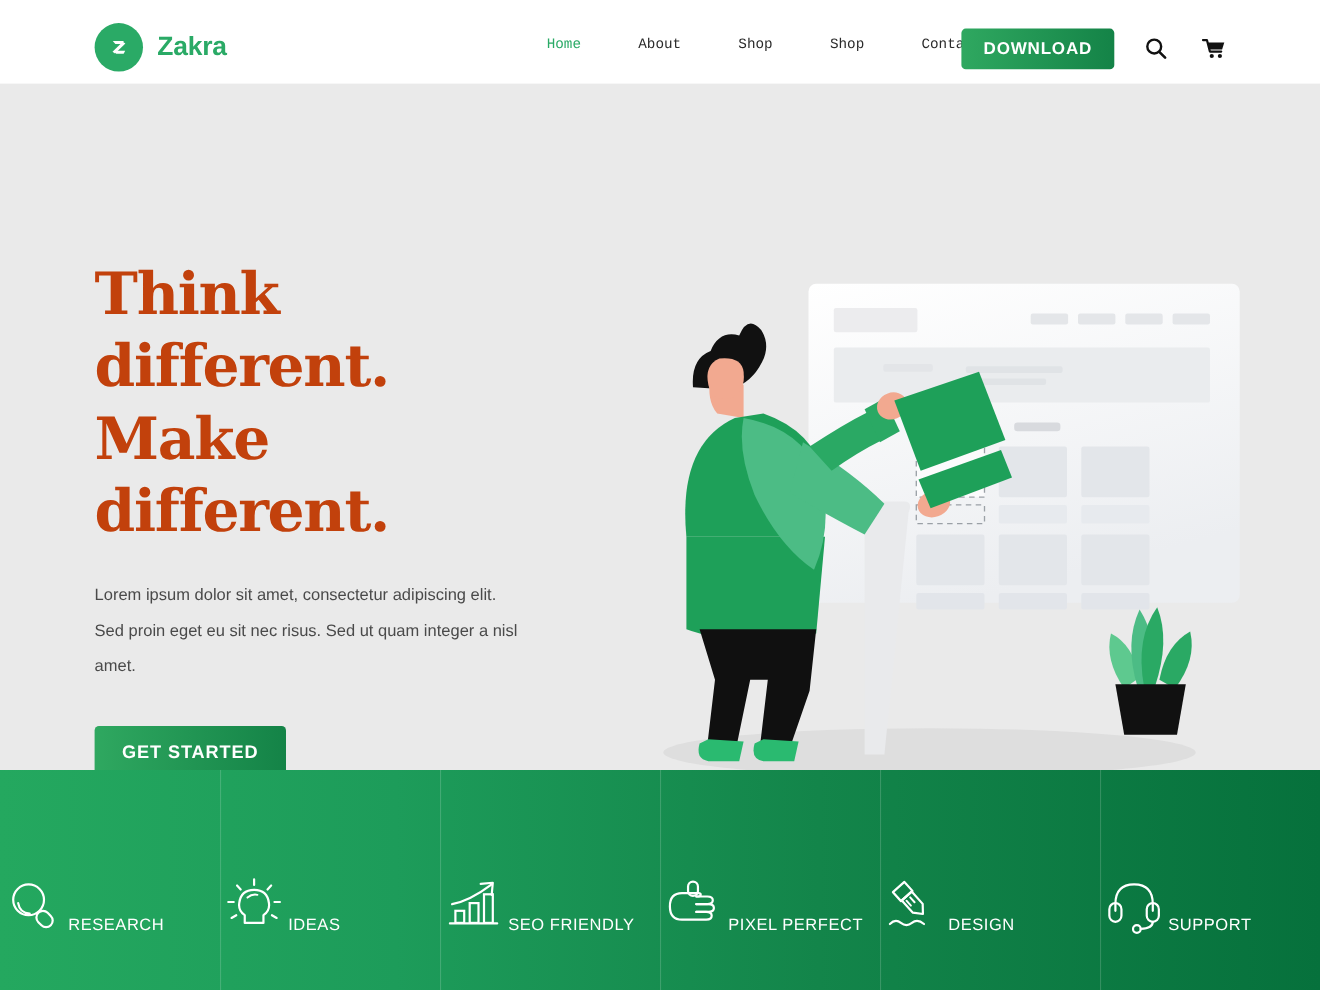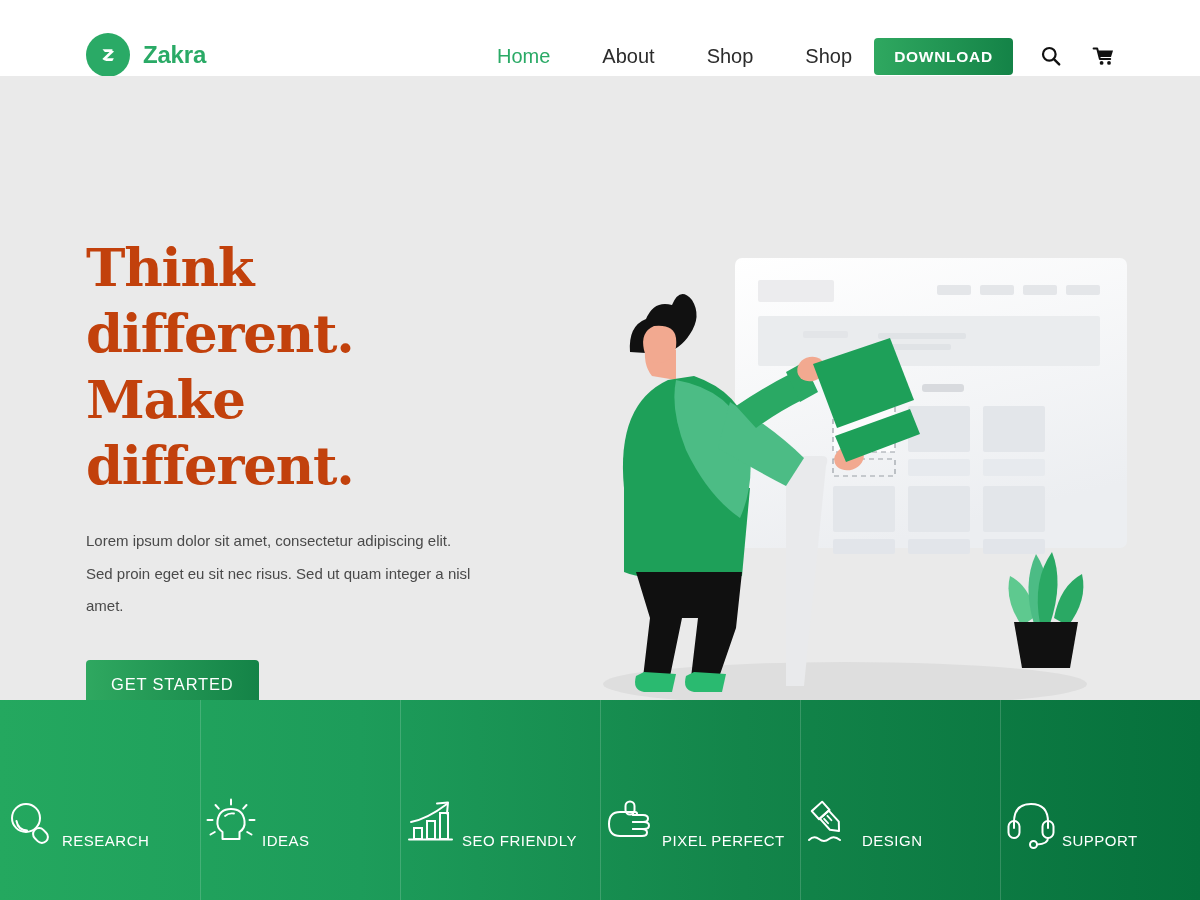--- a/index.html
+++ b/index.html
@@ -7,21 +7,21 @@
   html, body {
     width: 1200px; height: 900px;
     font-family: "Liberation Sans", sans-serif;
     background: #ffffff;
     overflow: hidden;
   }
   .page { position: relative; width: 1200px; height: 900px; }
 
   
   .header {
-    position: absolute; top: 16px; left: 0;
+    position: absolute; top: 4px; left: 0;
     width: 1016px; height: 76px;
     background: #ffffff;
     display: flex; align-items: center;
   }
   .brand {
     position: absolute; left: 86px; top: 17px;
     display: flex; align-items: center; gap: 13px;
   }
   .logo-mark {
     width: 44px; height: 44px; border-radius: 50%;
@@ -31,24 +31,25 @@
   .brand-name {
     font-size: 24px; font-weight: bold; color: #2aaa66;
     letter-spacing: -0.2px;
   }
 
   .nav {
     position: absolute; left: 497px; top: 29px;
     display: flex; align-items: center; gap: 0;
   }
   .nav-item {
-    font-size: 20px; color: #2b2b2b;
+    font-size: 13px; color: #2b2b2b;
     padding: 0 0 0 0; margin-right: 52px;
     text-decoration: none; white-space: nowrap;
     cursor: pointer;
+    font-family: Liberation Mono, monospace;
   }
   .nav-item:last-child { margin-right: 0; }
   .nav-item.active { color: #2aaa66; }
 
   .btn-download {
     position: absolute; left: 874px; top: 22px;
     width: 139px; height: 37px;
     border: none; border-radius: 4px;
     background: linear-gradient(to right, #2fa860, #148347);
     color: #ffffff; font-size: 15.5px; font-weight: bold;
@@ -85,21 +86,21 @@
     margin-top: 27px;
     font-size: 15px; line-height: 32.5px;
     color: #4a4a4a; width: 390px;
   }
   .btn-started {
     margin-top: 37px;
     display: inline-block;
     padding: 15px 25px 16px 25px;
     border: none; border-radius: 4px;
     background: linear-gradient(to right, #2fa860, #148347);
-    color: #ffffff; font-size: 16.5px; font-weight: normal;
+    color: #ffffff; font-size: 16.5px; font-weight: bold;
     letter-spacing: 0.8px;
     font-family: "Liberation Sans", sans-serif;
     cursor: pointer;
   }
 
   .illustration {
     position: absolute; left: 590px; top: 90px;
     width: 560px; height: 560px;
   }
 

